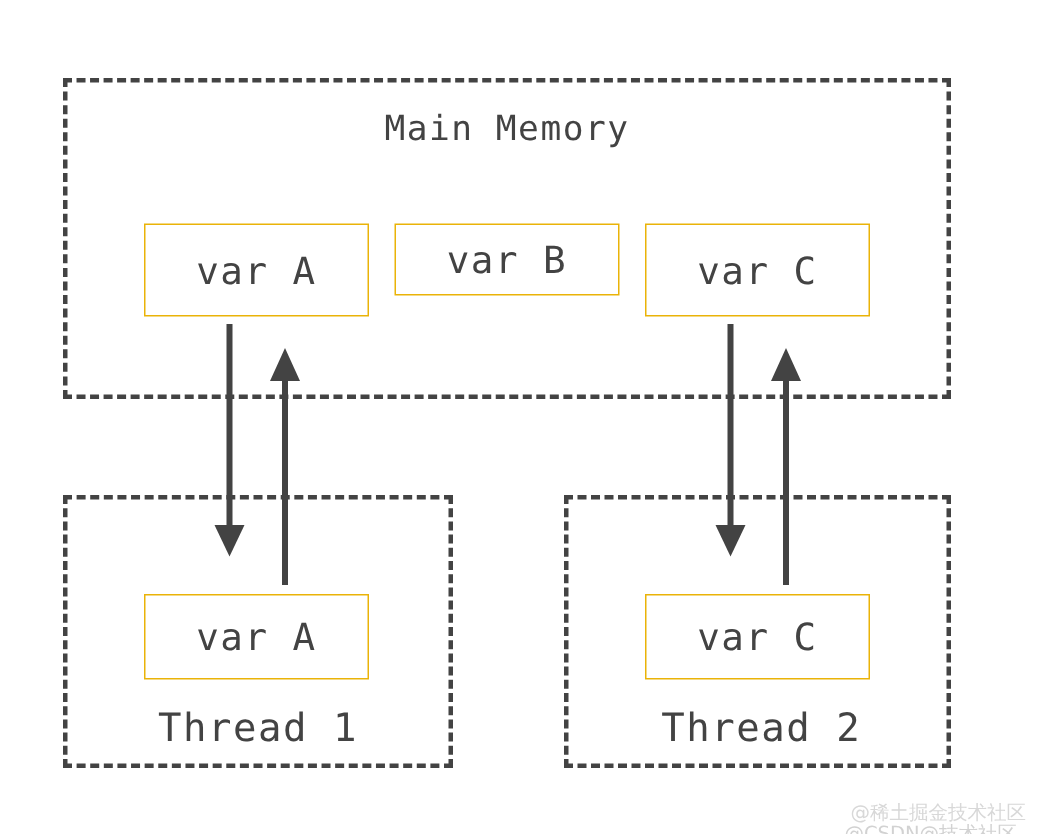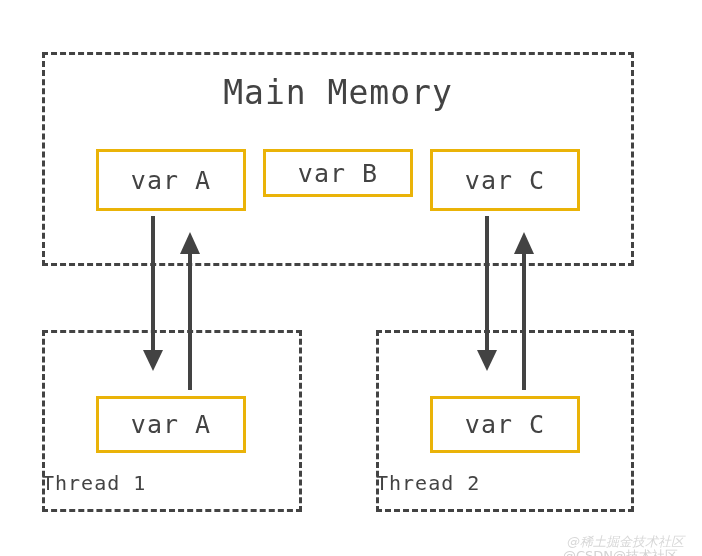--- a/index.html
+++ b/index.html
@@ -20,43 +20,43 @@
   .dashed-region {
     position: absolute;
     box-sizing: border-box;
     border: 3px dashed #434343;
     background: transparent;
   }
   .region-title {
     position: absolute;
     text-align: center;
     color: #434343;
-    font-size: 33px;
+    font-size: 23px;
     letter-spacing: 1px;
     white-space: nowrap;
     font-family: "DejaVu Sans Mono", "Liberation Mono", monospace;
   }
   .var-box {
     position: absolute;
     box-sizing: border-box;
-    border: 3px solid #eab308;
+    border: 1px solid #eab308;
     background: #ffffff;
     display: flex;
     align-items: center;
     justify-content: center;
     color: #434343;
     font-size: 25px;
     letter-spacing: 1px;
     font-family: "DejaVu Sans Mono", "Liberation Mono", monospace;
   }
   .thread-label {
     position: absolute;
-    text-align: left;
+    text-align: center;
     color: #434343;
-    font-size: 20px;
+    font-size: 26px;
     letter-spacing: 1px;
     white-space: nowrap;
     font-family: "DejaVu Sans Mono", "Liberation Mono", monospace;
   }
   .arrow-layer {
     position: absolute;
     left: 0;
     top: 0;
     width: 702px;
     height: 556px;
@@ -131,15 +131,15 @@
       <polygon points="477,350 497,350 487,371" fill="#434343"></polygon>
     </g>
 
     <g>
       <line x1="524" y1="390" x2="524" y2="252" stroke="#434343" stroke-width="4"></line>
       <polygon points="514,254 534,254 524,232" fill="#434343"></polygon>
     </g>
   </svg>
 
   <div class="watermark" style="left:563px; top:532px;margin-top:15px;">@CSDN@技术社区</div>
-  <div class="wm-b" style="left:567px; top:533px;font-style:italic;">@稀土掘金技术社区</div>
+  <div class="wm-b" style="left:567px; top:533px;">@稀土掘金技术社区</div>
 
 </div>
 
 </body></html>

